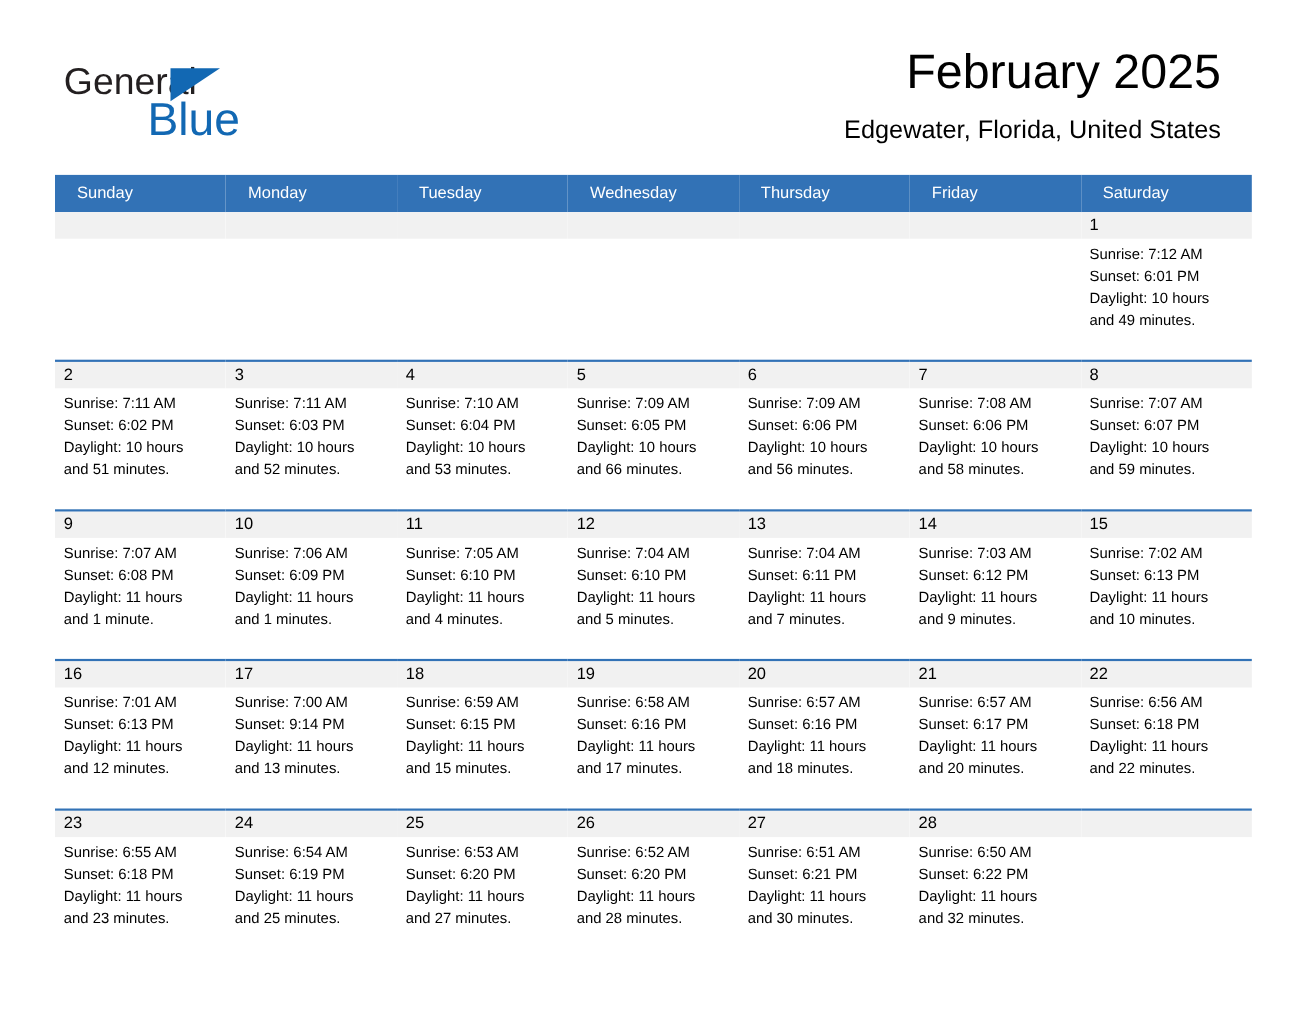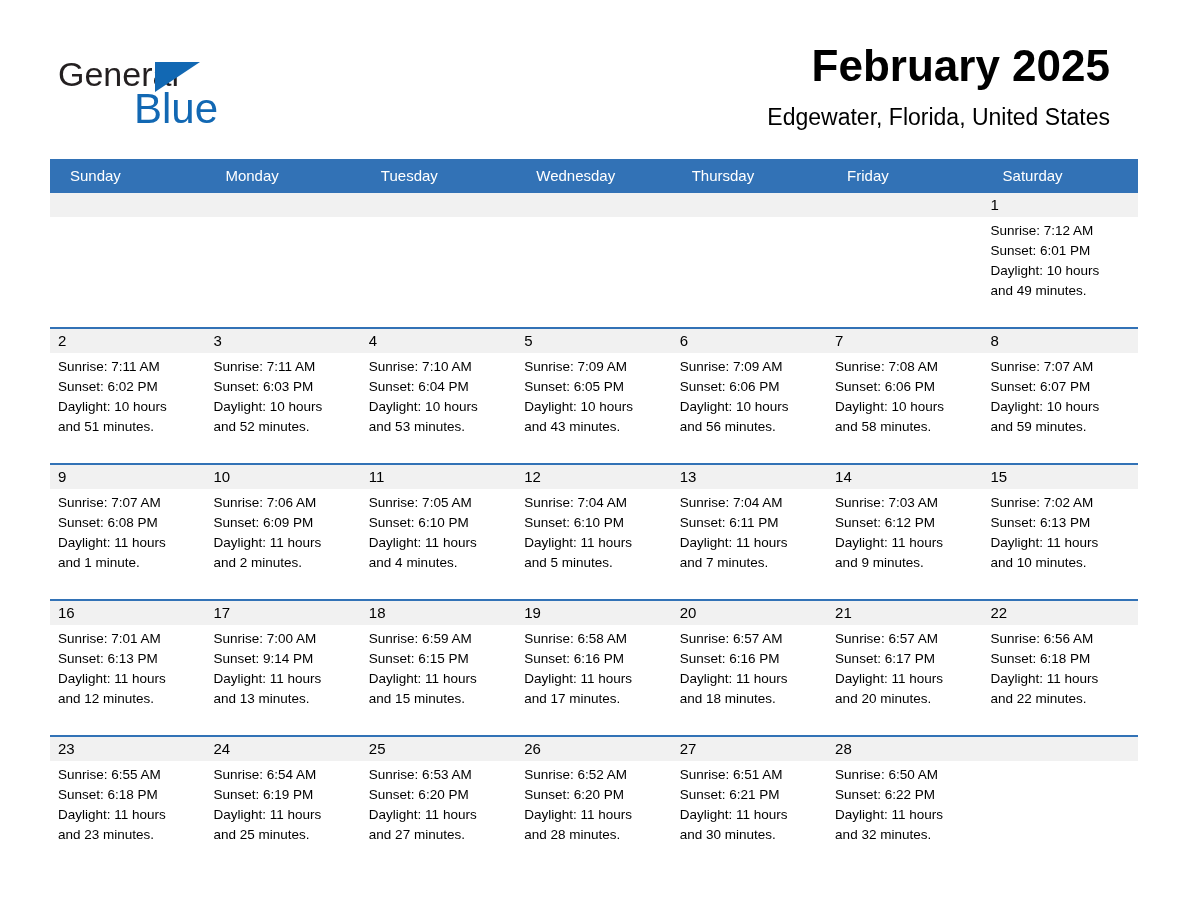--- a/index.html
+++ b/index.html
@@ -68,21 +68,21 @@
   }
 
   .title-block {
     position: absolute;
     right: 0px;
     top: 0px;
     text-align: right;
   }
   .month-title {
     font-size: 44px;
-    font-weight: 700;
+    font-weight: 400;
     line-height: 56px;
     color: #000;
     white-space: nowrap;
   }
   .location-title {
     font-size: 23px;
     font-weight: 400;
     line-height: 30px;
     margin-top: 8px;
     color: #000;
@@ -276,21 +276,21 @@
                 <div>Daylight: 10 hours</div>
                 <div>and 53 minutes.</div>
               </div>
             </td>
             <td class="daycell">
               <div class="daynum-band">5</div>
               <div class="info">
                 <div>Sunrise: 7:09 AM</div>
                 <div>Sunset: 6:05 PM</div>
                 <div>Daylight: 10 hours</div>
-                <div>and 43 minutes.</div>
+                <div>and 66 minutes.</div>
               </div>
             </td>
             <td class="daycell">
               <div class="daynum-band">6</div>
               <div class="info">
                 <div>Sunrise: 7:09 AM</div>
                 <div>Sunset: 6:06 PM</div>
                 <div>Daylight: 10 hours</div>
                 <div>and 56 minutes.</div>
               </div>
@@ -323,21 +323,21 @@
                 <div>Daylight: 11 hours</div>
                 <div>and 1 minute.</div>
               </div>
             </td>
             <td class="daycell">
               <div class="daynum-band">10</div>
               <div class="info">
                 <div>Sunrise: 7:06 AM</div>
                 <div>Sunset: 6:09 PM</div>
                 <div>Daylight: 11 hours</div>
-                <div>and 2 minutes.</div>
+                <div>and 1 minutes.</div>
               </div>
             </td>
             <td class="daycell">
               <div class="daynum-band">11</div>
               <div class="info">
                 <div>Sunrise: 7:05 AM</div>
                 <div>Sunset: 6:10 PM</div>
                 <div>Daylight: 11 hours</div>
                 <div>and 4 minutes.</div>
               </div>

